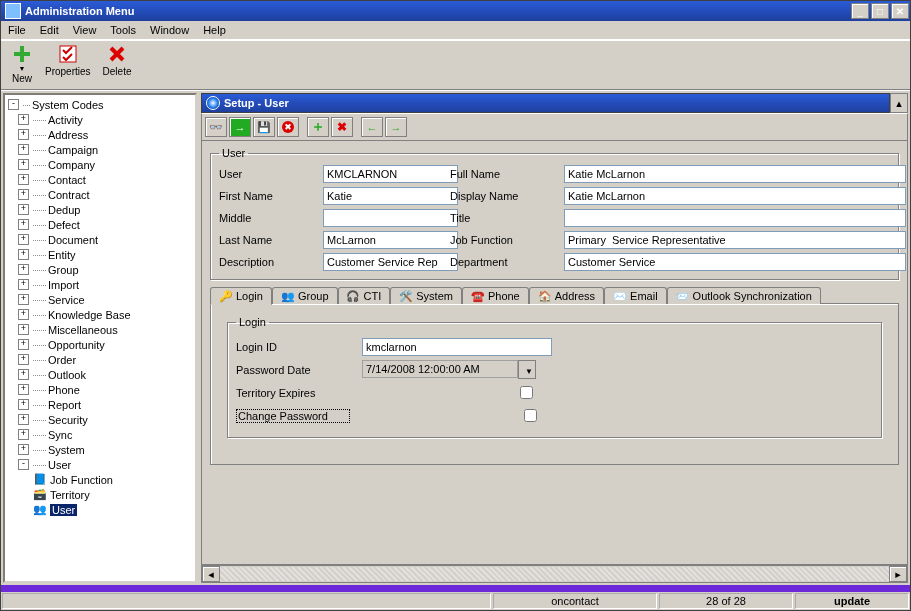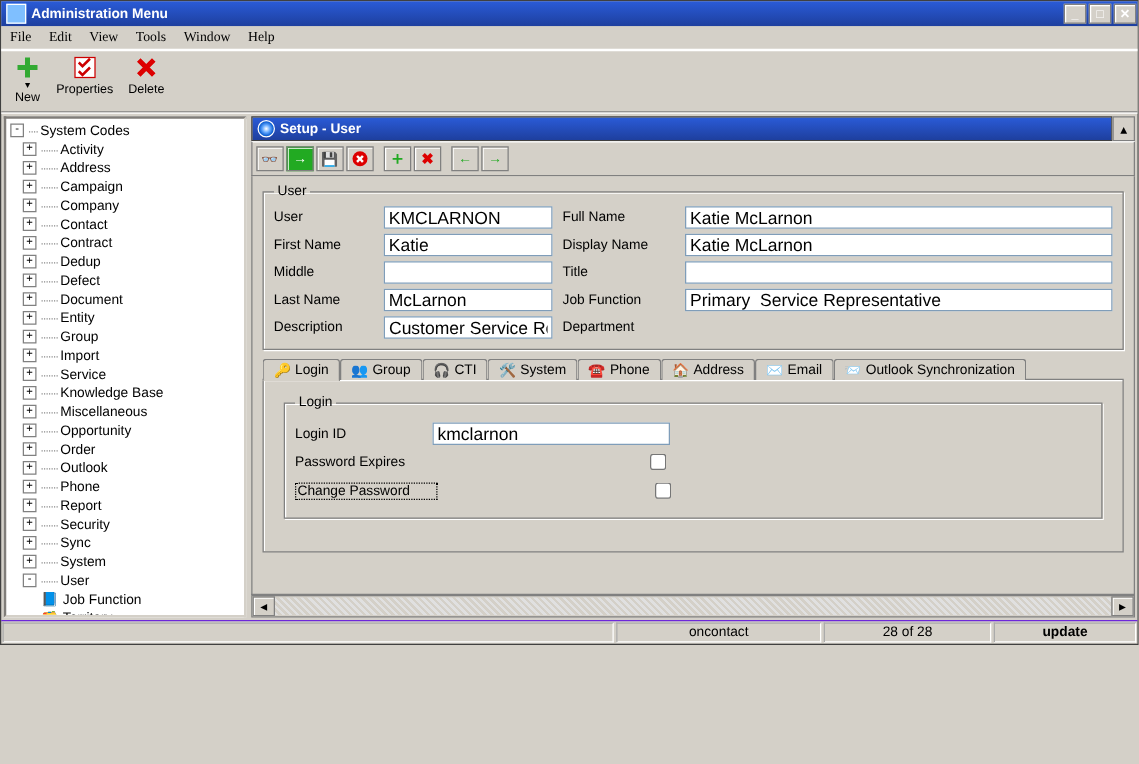--- a/index.html
+++ b/index.html
@@ -1,25 +1,25 @@
 <!DOCTYPE html>
 <html><head>
 <meta charset="utf-8">
 <style>
 html,body{margin:0;padding:0;font-family:Tahoma,Arial,sans-serif;font-size:11px;color:#000;background:#d4d0c8;}
-.window{width:911px;height:516px;display:flex;flex-direction:column;border:1px solid #404040;box-sizing:border-box;position:relative;}
+.window{width:911px;height:611px;display:flex;flex-direction:column;border:1px solid #404040;box-sizing:border-box;position:relative;}
 
 .titlebar{background:linear-gradient(#2a5bd7,#1e3f9e);height:20px;display:flex;align-items:center;color:#fff;font-weight:bold;padding-left:4px;}
 .titlebar .ticon{width:14px;height:14px;margin-right:4px;background:#7fbfff;border:1px solid #fff;}
 .titlebar .spacer{flex:1;}
 .winbtns{display:flex;}
 .winbtn{width:16px;height:14px;margin:1px;background:#d4d0c8;border:1px solid #808080;box-shadow:inset 1px 1px #fff;display:flex;align-items:center;justify-content:center;font-size:10px;font-family:Marlett,Arial;cursor:default;}
 
 .menubar{height:18px;background:#d4d0c8;display:flex;align-items:center;border-bottom:1px solid #fff;}
-.menubar span{padding:0 7px;cursor:default;font-family:Liberation Serif, serif;}
+.menubar span{padding:0 7px;cursor:default;}
 
 .toolbar{height:44px;background:#d4d0c8;display:flex;align-items:flex-start;border-top:1px solid #fff;border-bottom:1px solid #808080;padding:2px 4px;}
 .tbtn{display:flex;flex-direction:column;align-items:center;margin:0 6px;cursor:default;}
 .tbtn .ico{width:22px;height:22px;display:flex;align-items:center;justify-content:center;}
 .tbtn .lbl{font-size:10px;margin-top:1px;}
 
 .body{flex:1;display:flex;min-height:0;border-top:1px solid #fff;}
 .tree{width:190px;background:#fff;border:2px inset #d4d0c8;margin:2px;overflow:auto;padding:2px 0;}
 .tnode{display:flex;align-items:center;height:15px;padding-left:0px;white-space:nowrap;}
 .tnode .exp{width:9px;height:9px;border:1px solid #808080;margin:0 3px;font-size:9px;line-height:7px;text-align:center;cursor:default;background:#fff;}
@@ -33,37 +33,37 @@
 .subtitle{background:linear-gradient(#2a5bd7,#1e3f9e);height:18px;display:flex;align-items:center;color:#fff;font-weight:bold;padding-left:4px;border:1px solid #404040;}
 .subtitle .sico{width:12px;height:12px;margin-right:4px;border-radius:50%;background:radial-gradient(#fff,#6af,#05c 70%);border:1px solid #fff;}
 .subtoolbar{height:22px;background:#d4d0c8;display:flex;align-items:center;padding:2px;border:1px solid #808080;border-top:1px solid #fff;}
 .sbtn{width:20px;height:18px;border:1px solid #808080;margin:0 1px;display:flex;align-items:center;justify-content:center;background:#d4d0c8;box-shadow:inset 1px 1px #fff;}
 .form-area{flex:1;background:#d4d0c8;border:1px solid #808080;border-top:none;overflow:hidden;position:relative;}
 fieldset{border:1px solid #fff;border-top-color:#808080;border-left-color:#808080;margin:6px 8px;padding:6px 8px 8px 8px;}
 fieldset.inner{border:1px solid #808080;box-shadow:inset 1px 1px #fff, 1px 1px #fff;}
 legend{font-size:11px;padding:0 3px;}
 .grid{display:grid;grid-template-columns:80px 135px 90px 1fr;column-gap:8px;row-gap:4px;align-items:center;}
 .grid label{font-size:11px;}
-input.txt{height:18px;border:1px solid #7f9db9;padding:0 3px;font-size:14px;font-family:inherit;box-sizing:border-box;width:100%;}
+input.txt{height:18px;border:1px solid #7f9db9;padding:0 3px;font-size:11px;font-family:inherit;box-sizing:border-box;width:100%;margin-left:16px;}
 input.ro{background:#d4d0c8;border:1px solid #a0a0a0;}
 
 .tabs{display:flex;margin:6px 8px 0 8px;position:relative;top:1px;}
 .tab{border:1px solid #808080;border-bottom:none;padding:2px 8px;background:#d4d0c8;margin-right:0px;display:flex;align-items:center;cursor:default;border-top-left-radius:3px;border-top-right-radius:3px;}
 .tab .ti{width:14px;height:12px;margin-right:3px;display:inline-flex;align-items:center;justify-content:center;}
 .tab.active{background:#d4d0c8;position:relative;z-index:2;border-bottom:1px solid #d4d0c8;margin-bottom:-1px;}
 .tabpane{border:1px solid #808080;margin:0 8px 6px 8px;padding:6px 8px 20px 8px;background:#d4d0c8;box-shadow:inset 1px 1px #fff;}
 .lrow{display:flex;align-items:center;margin:4px 0;}
 .lrow label{width:110px;}
 .lrow .fld{width:190px;}
 .lrow input[type=checkbox]{margin-left:0;}
 .hscroll{height:16px;background:#d4d0c8;border:1px solid #808080;display:flex;align-items:center;}
 .hscroll .arr{width:16px;height:14px;border:1px solid #808080;background:#d4d0c8;box-shadow:inset 1px 1px #fff;display:flex;align-items:center;justify-content:center;}
 .hscroll .track{flex:1;background:repeating-linear-gradient(45deg,#e0e0e0 0 2px,#d4d0c8 2px 4px);height:14px;}
 
-.status{height:18px;border-top:1px solid #6d28d9;display:flex;}
+.status{height:18px;border-top:7px solid #6d28d9;display:flex;}
 .scell{border:1px inset #fff;margin:1px;padding:0 6px;display:flex;align-items:center;font-size:11px;}
 .scell.flex{flex:1;}
 
 </style>
 </head>
 <body>
 
 <div class="window">
 
   <div class="titlebar">
@@ -316,20 +316,21 @@
             <input class="txt" value="" style="">
 
             <label>Last Name</label>
             <input class="txt" value="McLarnon" style="">
             <label>Job Function</label>
             <input class="txt" value="Primary  Service Representative" style="">
 
             <label>Description</label>
             <input class="txt" value="Customer Service Rep" style="">
             <label>Department</label>
+            <input class="txt" value="Customer Service" style="">
           </div>
         </fieldset>
 
         <div class="tabs">
           <div class="tab active">
               <span class="ti">🔑</span>
               <span>Login</span>
             </div>
           <div class="tab">
               <span class="ti">👥</span>
@@ -361,21 +362,28 @@
             </div>
         </div>
         <div class="tabpane">
           <fieldset class="inner">
             <legend>Login</legend>
             <div class="lrow">
               <label>Login ID</label>
               <input class="txt fld" value="kmclarnon" style="">
             </div>
             <div class="lrow">
-              <label>Password Expires</label>
+              <label>Password Date</label>
+              <div style="display:flex;width:190px;">
+                <input class="txt ro" style="flex: 1 1 0%;" readonly="" value="7/14/2008 12:00:00 AM">
+                <button style="width:18px;border:1px solid #808080;background:#d4d0c8;"><span style="font-size:8px;">▼</span></button>
+              </div>
+            </div>
+            <div class="lrow">
+              <label>Territory Expires</label>
               <div class="fld" style="text-align:right;"><input type="checkbox" style=""></div>
             </div>
             <div class="lrow">
               <label style="border:1px dotted #000;padding:0 1px;">Change Password</label>
               <div class="fld" style="text-align:right;"><input type="checkbox" style=""></div>
             </div>
           </fieldset>
         </div>
       </div>
       <div class="hscroll">

